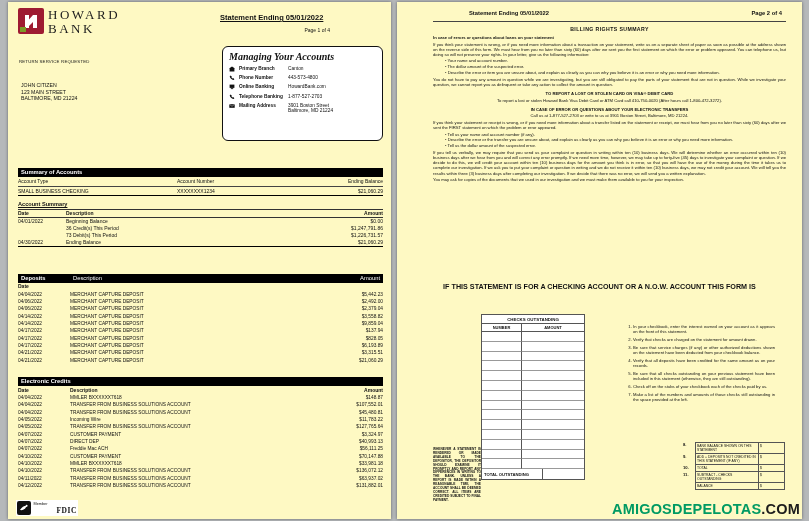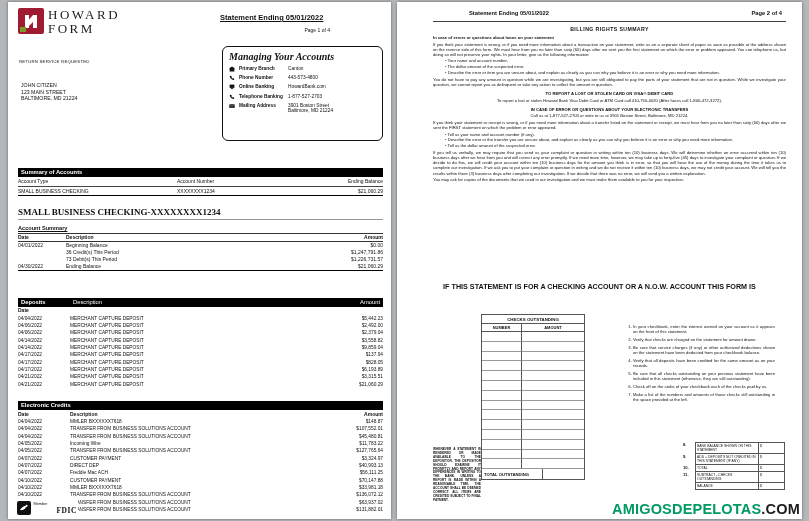--- a/index.html
+++ b/index.html
@@ -1,18 +1,18 @@
 <!DOCTYPE html>
 <html><head>
 <meta charset="utf-8">
 <style>
   *{box-sizing:border-box;margin:0;padding:0;}
   body{margin:0;font-family:"Liberation Sans",sans-serif;color:#111;background:#b5b8ba;}
   .canvas{position:relative;width:809px;height:521px;background:#b5b8ba;overflow:hidden;}
-  .page{position:absolute;top:2px;height:517px;background:#ffffff;box-shadow:0 0 3px rgba(0,0,0,.45);}
+  .page{position:absolute;top:2px;height:517px;background:#fef9c3;box-shadow:0 0 3px rgba(0,0,0,.45);}
   .page1{left:8px;width:383px;}
   .page2{left:397px;width:405px;}
 
   
   .logo{position:absolute;left:10px;top:6px;display:flex;gap:4px;align-items:flex-start;}
   .logo-mark{width:26px;height:26px;display:block;}
   .logo-text{font-family:"Liberation Serif",serif;font-size:13px;line-height:13.5px;letter-spacing:2.5px;color:#1d1d1d;}
   .stmt-head{position:absolute;left:212px;top:11px;width:120px;}
   .stmt-title{font-size:7.5px;font-weight:bold;text-decoration:underline;}
   .stmt-page{font-size:5px;text-align:right;margin-top:5px;padding-right:10px;}
@@ -105,21 +105,21 @@
   <div class="page page1">
 
     <div class="logo">
       <svg class="logo-mark" viewBox="0 0 26 26">
         <rect width="26" height="26" rx="2" fill="#9E1B32"></rect>
         <path d="M7 20V7h4v4.5L15 7h4v13h-4v-6l-4 4v2z" fill="#ffffff"></path>
         <rect x="2" y="19" width="6" height="5" fill="#7C9A27"></rect>
       </svg>
       <div class="logo-text">
         <div>HOWARD</div>
-        <div>FORM</div>
+        <div>BANK</div>
       </div>
     </div>
 
     <div class="stmt-head">
       <div class="stmt-title">Statement Ending 05/01/2022</div>
       <div class="stmt-page">Page 1 of 4</div>
     </div>
 
     <div class="return-svc">RETURN SERVICE REQUESTED</div>
 
@@ -195,21 +195,20 @@
           </div>
         </div>
       <div class="grid grid-soa databody">
           <div class="row">
             <div class="cell">SMALL BUSINESS CHECKING</div>
             <div class="cell">XXXXXXXX1234</div>
             <div class="cell">$21,060.29</div>
           </div>
         </div>
 
-      <div class="acct-heading">SMALL BUSINESS CHECKING-XXXXXXXX1234</div>
 
       <div class="sub-title">Account Summary</div>
       <div class="grid grid-asum hdr2">
           <div class="row">
             <div class="cell">Date</div>
             <div class="cell">Description</div>
             <div class="cell">Amount</div>
           </div>
         </div>
       <div class="grid grid-asum databody">

